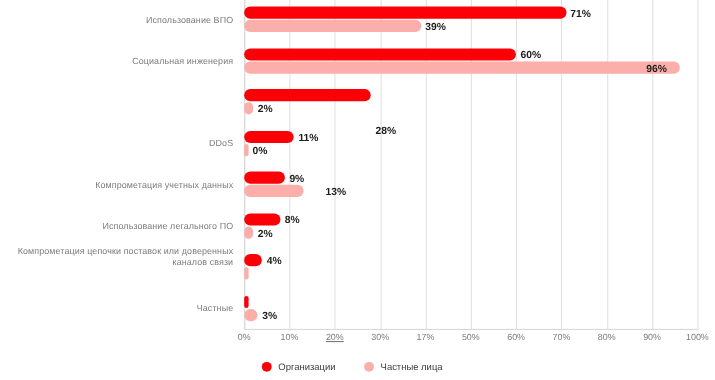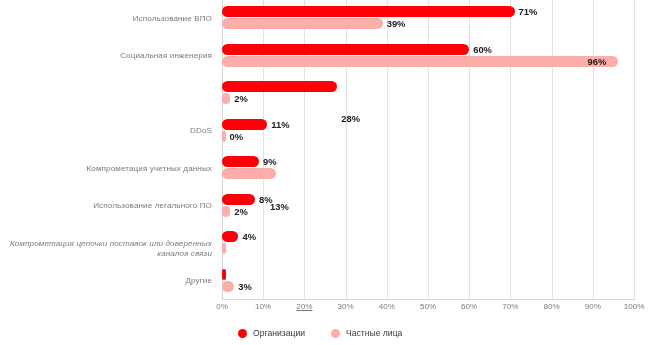--- a/index.html
+++ b/index.html
@@ -137,22 +137,22 @@
 <body>
 
 <div id="chart-root">
 
   <div id="label-column">
       <div class="cat-label" style="top: 13.75px;"><span>Использование ВПО</span></div>
       <div class="cat-label" style="top: 51.25px;"><span>Социальная инженерия</span></div>
       <div class="cat-label" style="top: 126.25px;"><span>DDoS</span></div>
       <div class="cat-label" style="top: 163.75px;"><span>Компрометация учетных данных</span></div>
       <div class="cat-label" style="top: 201.25px;"><span>Использование легального ПО</span></div>
-      <div class="cat-label" style="top: 239px; font-style: italic;"><span>Компрометация цепочки поставок или доверенных</span><br><span>каналов связи</span></div>
-      <div class="cat-label" style="top: 276.25px;"><span>Другие</span></div>
+      <div class="cat-label" style="top: 224px;"><span>Компрометация цепочки поставок или доверенных</span><br><span>каналов связи</span></div>
+      <div class="cat-label" style="top: 276.25px;"><span>Частные</span></div>
     </div>
 
   <div id="plot">
     <div id="gridlines">
         <div class="gridline axis" style="left: 0px;"></div>
         <div class="gridline" style="left: 41.2px;"></div>
         <div class="gridline" style="left: 82.4px;"></div>
         <div class="gridline" style="left: 123.6px;"></div>
         <div class="gridline" style="left: 164.8px;"></div>
         <div class="gridline" style="left: 206px;"></div>
@@ -175,42 +175,42 @@
         <div class="bar-value" style="top: 81.25px; left: 119.36px; margin-top: 32px;">28%</div>
         <div class="bar priv" style="left: 0px; top: 93.25px; width: 8.24px;"></div>
         <div class="bar-value" style="top: 93.25px; left: 12.24px;">2%</div>
         <div class="bar org" style="left: 0px; top: 118.75px; width: 45.32px;"></div>
         <div class="bar-value" style="top: 118.75px; left: 49.32px;">11%</div>
         <div class="bar priv" style="left: 0px; top: 130.75px; width: 3.5px;"></div>
         <div class="bar-value" style="top: 130.75px; left: 7.5px;">0%</div>
         <div class="bar org" style="left: 0px; top: 156.25px; width: 37.08px;"></div>
         <div class="bar-value" style="top: 156.25px; left: 41.08px;">9%</div>
         <div class="bar priv" style="left: 0px; top: 168.25px; width: 53.56px;"></div>
-        <div class="bar-value" style="top: 168.25px; left: 48px; margin-top: 33px;">13%</div>
+        <div class="bar-value" style="top: 168.25px; left: 74px;">13%</div>
         <div class="bar org" style="left: 0px; top: 193.75px; width: 32.96px;"></div>
         <div class="bar-value" style="top: 193.75px; left: 36.96px;">8%</div>
         <div class="bar priv" style="left: 0px; top: 205.75px; width: 8.24px;"></div>
         <div class="bar-value" style="top: 205.75px; left: 12.24px;">2%</div>
         <div class="bar org" style="left: 0px; top: 231.25px; width: 16.48px;"></div>
         <div class="bar-value" style="top: 231.25px; left: 20.48px;">4%</div>
         <div class="bar priv" style="left: 0px; top: 243.25px; width: 3.5px;"></div>
         <div class="bar org" style="left: 0px; top: 268.75px; width: 3.5px;"></div>
         <div class="bar priv" style="left: 0px; top: 280.75px; width: 12.36px;"></div>
         <div class="bar-value" style="top: 280.75px; left: 16.36px;">3%</div>
       </div>
   </div>
 
   <div id="baseline"></div>
 
   <div id="xaxis">
       <div class="xtick" style="left: 0px;">0%</div>
       <div class="xtick" style="left: 41.2px;">10%</div>
       <div class="xtick" style="left: 82.4px; text-decoration: underline;">20%</div>
       <div class="xtick" style="left: 123.6px;">30%</div>
-      <div class="xtick" style="left: 164.8px;">40%</div>
+      <div class="xtick" style="left: 164.8px;">17%</div>
       <div class="xtick" style="left: 206px;">50%</div>
       <div class="xtick" style="left: 247.2px;">60%</div>
       <div class="xtick" style="left: 288.4px;">70%</div>
       <div class="xtick" style="left: 329.6px;">80%</div>
       <div class="xtick" style="left: 370.8px;">90%</div>
       <div class="xtick" style="left: 412px;">100%</div>
     </div>
 
   <div id="legend">
       <div class="legend-item">

